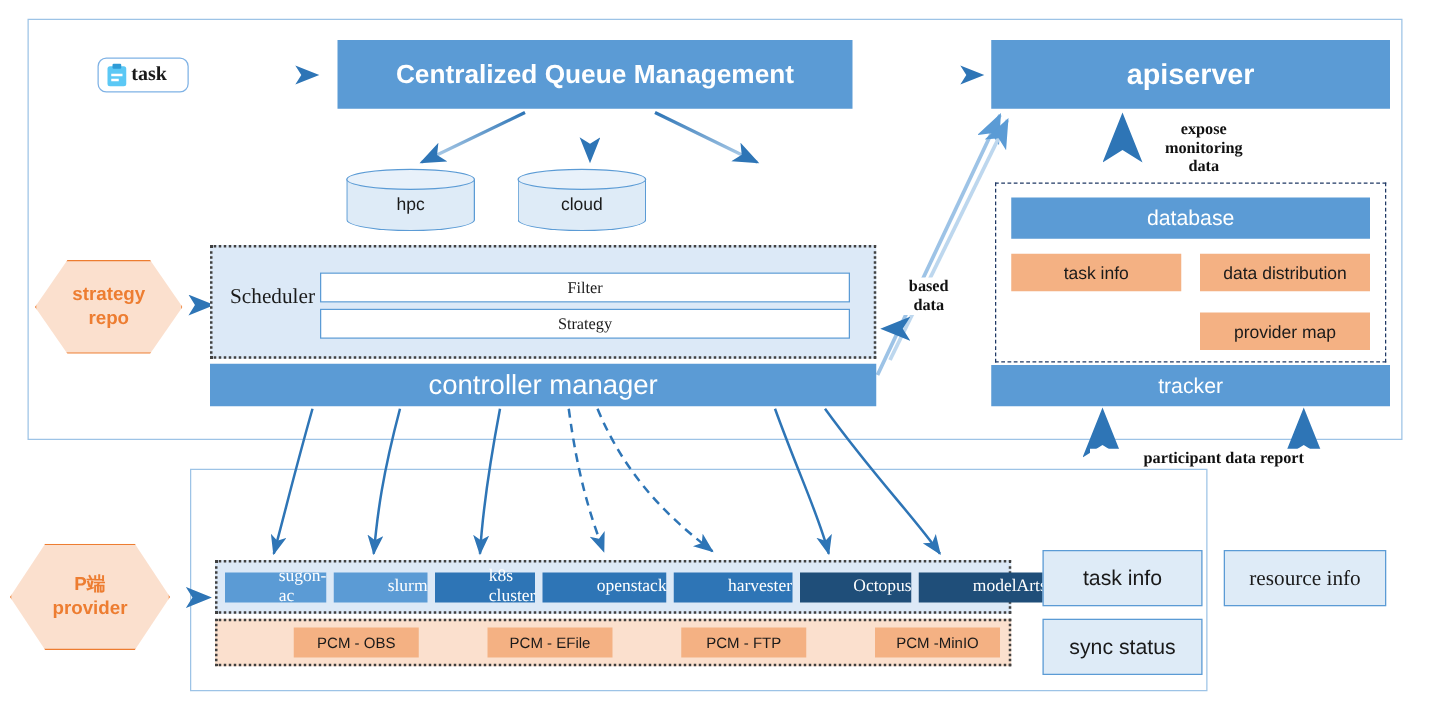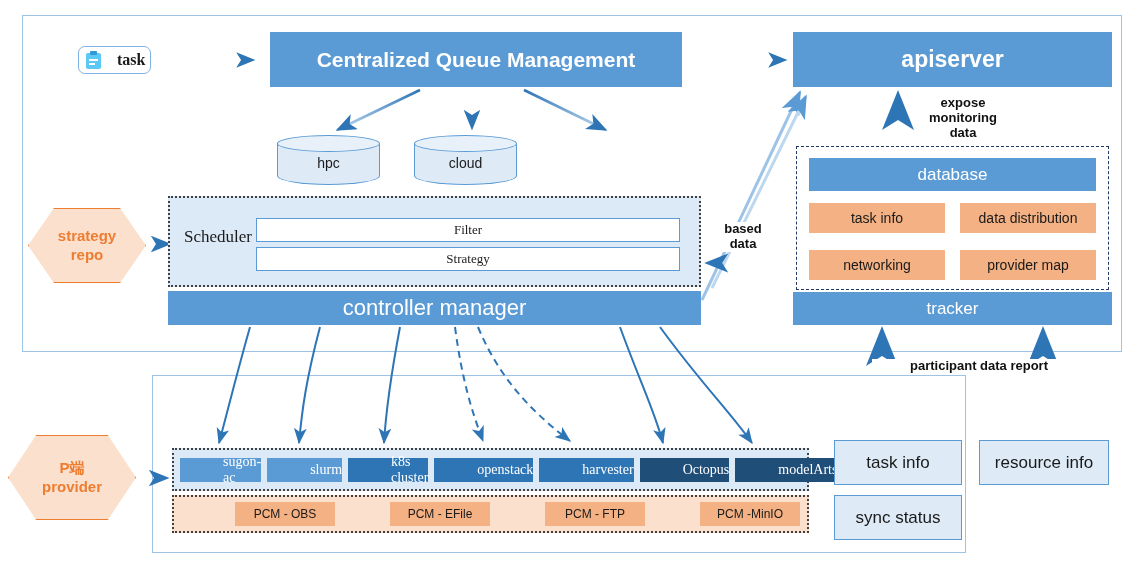--- a/index.html
+++ b/index.html
@@ -35,21 +35,21 @@
   }
 
   .cqm { left: 270px; top: 32px; width: 412px; height: 55px; font-size: 21px; }
   .apiserver { left: 793px; top: 32px; width: 319px; height: 55px; font-size: 23px; }
 
   
   .task-chip {
     left: 78px; top: 46px; width: 73px; height: 28px;
     border: 1px solid #7FB2E5; border-radius: 7px;
     background: #ffffff;
-    display: flex; align-items: center; gap: 16px;
+    display: flex; align-items: center; gap: 4px;
     padding-left: 7px;
   }
   .task-chip .label {
     font-family: "Liberation Serif", serif;
     font-weight: bold; font-size: 16px; color: #1a1a1a;
   }
   .clipboard {
     width: 15px; height: 18px; position: relative;
   }
   .clipboard .body {
@@ -179,27 +179,28 @@
   }
 
   
   .info-box {
     background: #DEEBF7; border: 1px solid #5B9BD5;
     display: flex; align-items: center; justify-content: center;
     color: #1a1a1a; font-size: 17px;
   }
   .ib-task { left: 834px; top: 440px; width: 128px; height: 45px; }
   .ib-sync { left: 834px; top: 495px; width: 128px; height: 45px; }
-  .ib-res  { left: 979px; top: 440px; width: 130px; height: 45px; }
+  .ib-res  { left: 979px; top: 440px; width: 130px; height: 45px; font-family: Liberation Serif, serif; }
 
   
   .ann {
     font-weight: bold; font-size: 13px; color: #111111;
     text-align: center; line-height: 1.15;
     background: #ffffff;
+    font-family: Liberation Serif, serif;
   }
   .ann-expose { left: 915px; top: 96px; width: 96px; }
   .ann-based  { left: 714px; top: 222px; width: 58px; }
   .ann-report { left: 872px; top: 359px; width: 214px; }
 
   svg.overlay { position: absolute; left: 0; top: 0; width: 1145px; height: 566px;
     pointer-events: none; }
 </style>
 </head>
 <body>
@@ -311,21 +312,20 @@
     <div class="fs-row">Filter</div>
     <div class="fs-row">Strategy</div>
   </div>
 
   <div class="abs ctrl-mgr">controller manager</div>
 
   <div class="abs db-group"></div>
   <div class="abs db-header">database</div>
   <div class="abs db-cell dbc-0">task info</div>
   <div class="abs db-cell dbc-1">data distribution</div>
-  <div class="abs db-cell dbc-2">networking</div>
   <div class="abs db-cell dbc-3">provider map</div>
 
   <div class="abs tracker">tracker</div>
 
   <div class="abs hex hex-provider">
     <div>
       <div>P端</div>
       <div>provider</div>
     </div>
   </div>

